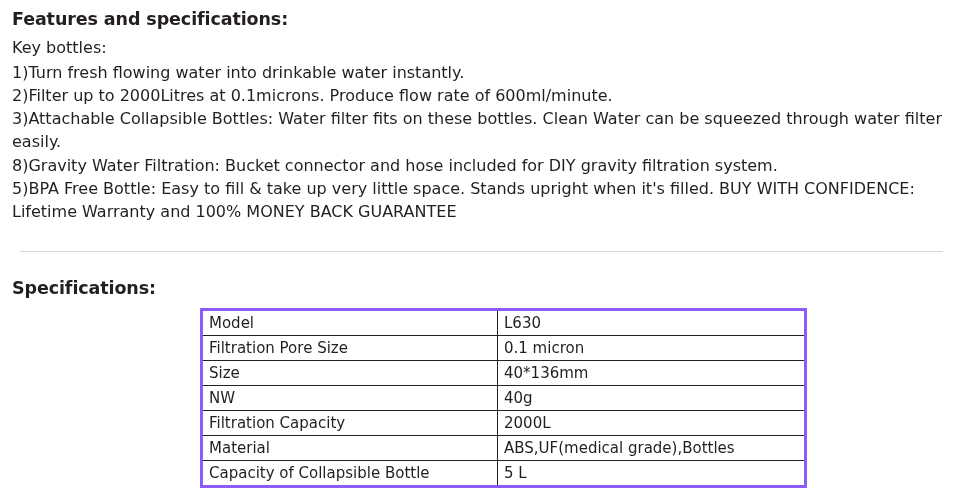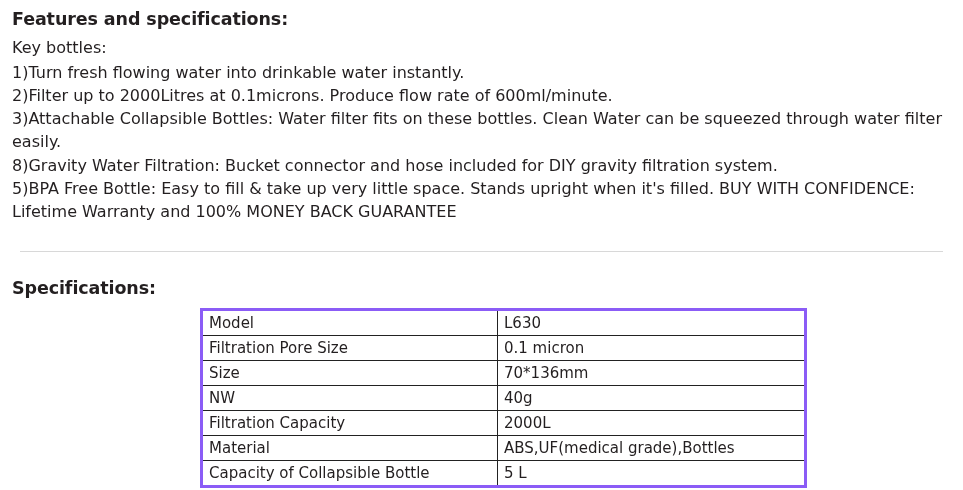--- a/index.html
+++ b/index.html
@@ -105,21 +105,21 @@
         <tr>
           <td class="k">Model</td>
           <td class="v">L630</td>
         </tr>
         <tr>
           <td class="k">Filtration Pore Size</td>
           <td class="v">0.1 micron</td>
         </tr>
         <tr>
           <td class="k">Size</td>
-          <td class="v">70*136mm</td>
+          <td class="v">40*136mm</td>
         </tr>
         <tr>
           <td class="k">NW</td>
           <td class="v">40g</td>
         </tr>
         <tr>
           <td class="k">Filtration Capacity</td>
           <td class="v">2000L</td>
         </tr>
         <tr>

